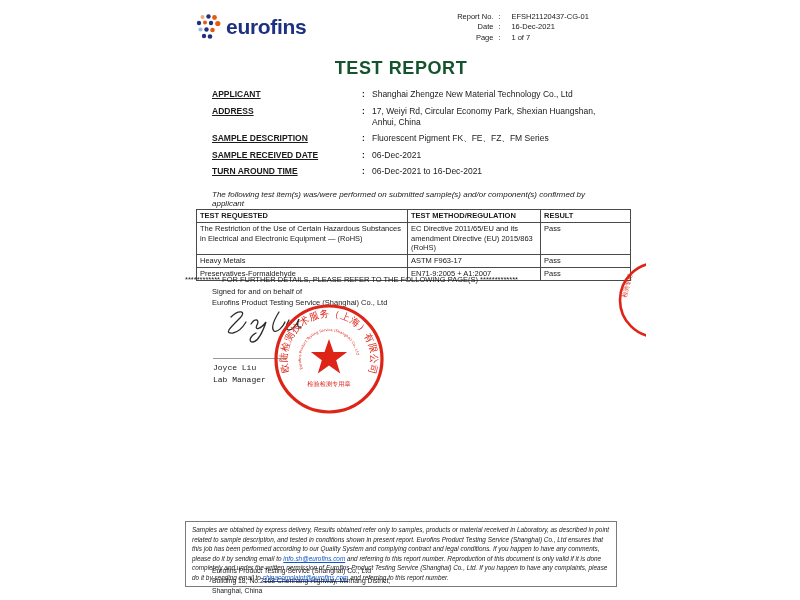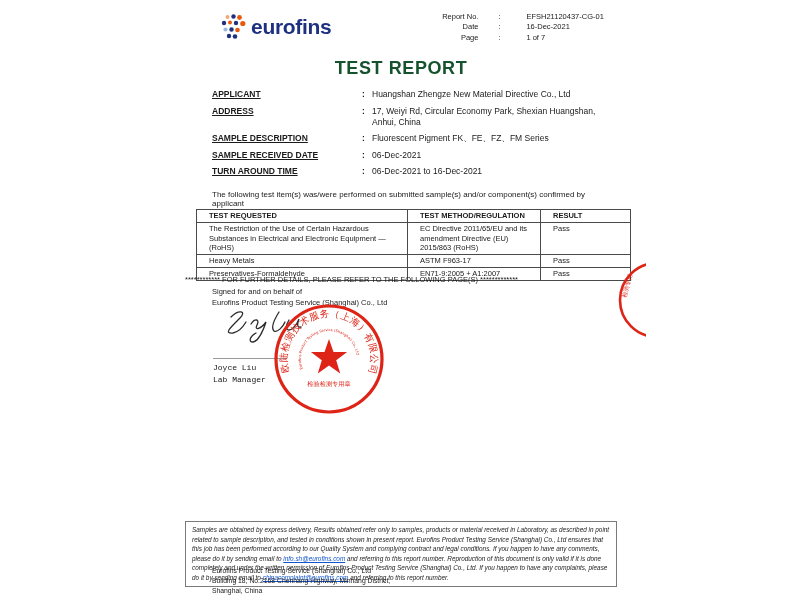--- a/index.html
+++ b/index.html
@@ -1,43 +1,43 @@
 <!DOCTYPE html>
 <html><head>
 <meta charset="utf-8">
 <style>
   * { margin:0; padding:0; box-sizing:border-box; }
   html,body { width:800px; height:600px; background:#ffffff; overflow:hidden;
     font-family:"Liberation Sans", sans-serif; color:#1a1a1a; position:relative; }
   .abs { position:absolute; }
 
   
-  .logo-wrap { left:221px; top:13px; display:flex; align-items:center; gap:4px; }
+  .logo-wrap { left:196px; top:13px; display:flex; align-items:center; gap:4px; }
   .logo-word { font-size:21px; font-weight:600; color:#1e3181; letter-spacing:-0.3px; }
   .report-meta { top:12px; left:433px; width:180px; font-size:7.5px; line-height:1.38;
-    display:grid; grid-template-columns:auto 8px auto; column-gap:20px; }
+    display:grid; grid-template-columns:auto 8px auto; column-gap:5px; }
   .report-meta .lbl { text-align:right; }
 
   
   .doc-title { left:185px; top:58px; width:432px; text-align:center;
     font-size:18px; font-weight:bold; letter-spacing:0.6px; color:#14532d; }
 
   
   .info-block { left:212px; top:89px; width:402px; font-size:8.5px; }
   .info-row { display:flex; margin-bottom:5.5px; line-height:1.3;justify-content:center; }
   .info-row .lbl { width:150px; font-weight:bold; text-decoration:underline; flex:none; }
   .info-row .colon { width:10px; flex:none; font-weight:bold; }
   .info-row .val { flex:1; }
 
-  .intro { left:212px; top:190px; width:405px; font-size:8px; }
+  .intro { left:212px; top:190px; width:405px; font-size:8px;font-style:italic; }
 
   
   table.results { left:196px; top:209px; width:411px; border-collapse:collapse;
     font-size:7.5px; table-layout:fixed; }
-  table.results th, table.results td { border:1px solid #4a4a4a; padding:1px 12px;
+  table.results th, table.results td { border:1px solid #4a4a4a; padding:1px 3px;
     text-align:left; vertical-align:top; line-height:1.3; }
   table.results th { font-weight:bold; }
   td.result-cell { vertical-align:middle;margin-top:8px; }
   .col1 { width:211px; } .col2 { width:133px; } .col3 { width:90px;margin-left:44px; }
 
   .further { left:185px; top:275px; width:432px; text-align:left; font-size:7.5px; }
 
   
   .signed-block { left:212px; top:287px; font-size:7.5px; line-height:1.4; }
   .sig-script { left:213px; top:306px; }
@@ -85,21 +85,21 @@
   <span>:</span>
   <span>1 of 7</span>
 </div>
 
 <div class="abs doc-title">TEST REPORT</div>
 
 <div class="abs info-block">
   <div class="info-row">
     <span class="lbl">APPLICANT</span>
     <span class="colon">:</span>
-    <span class="val">Huangshan Zhengze New Material Directive Co., Ltd</span>
+    <span class="val">Shanghai Zhengze New Material Technology Co., Ltd</span>
   </div>
   <div class="info-row">
     <span class="lbl">ADDRESS</span>
     <span class="colon">:</span>
     <span class="val">17, Weiyi Rd, Circular Economy Park, Shexian Huangshan, Anhui, China</span>
   </div>
   <div class="info-row">
     <span class="lbl">SAMPLE DESCRIPTION</span>
     <span class="colon">:</span>
     <span class="val">Fluorescent Pigment FK、FE、FZ、FM Series</span>

